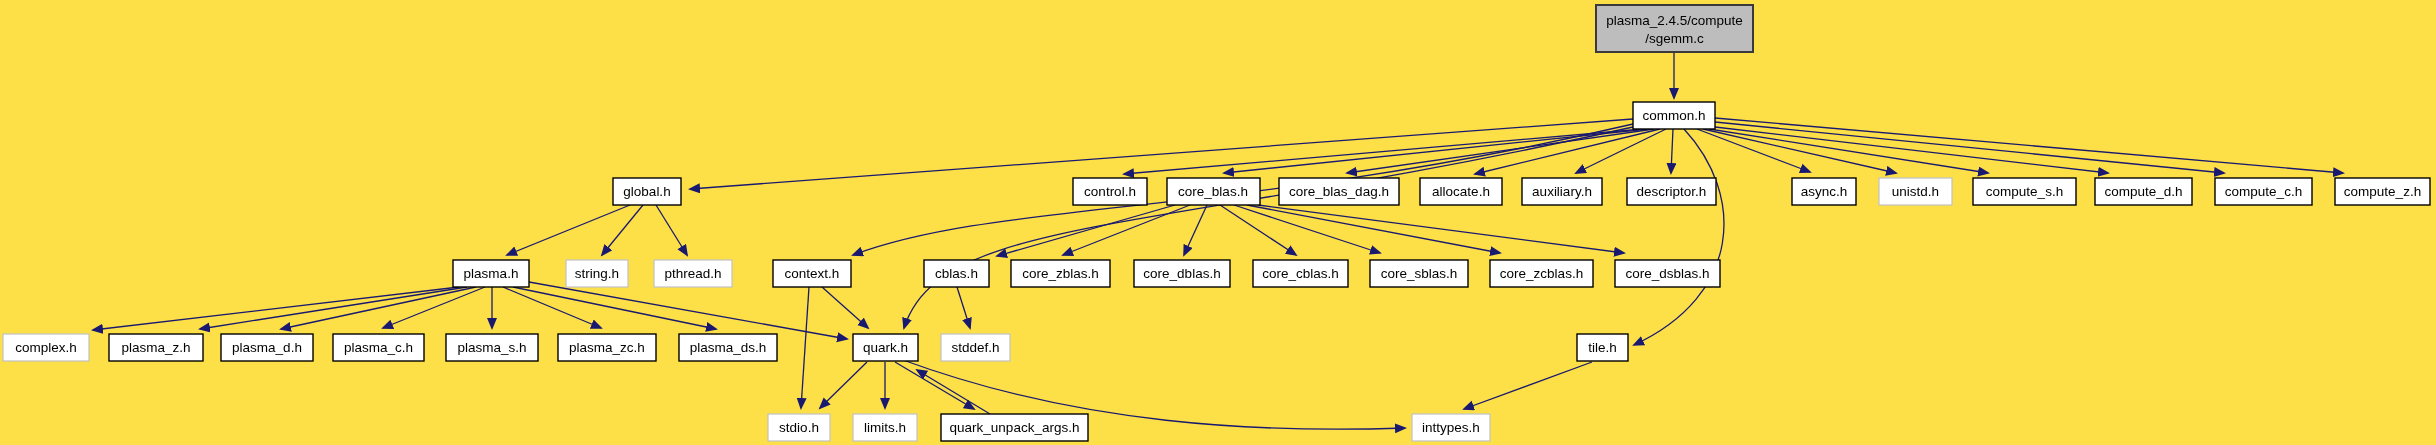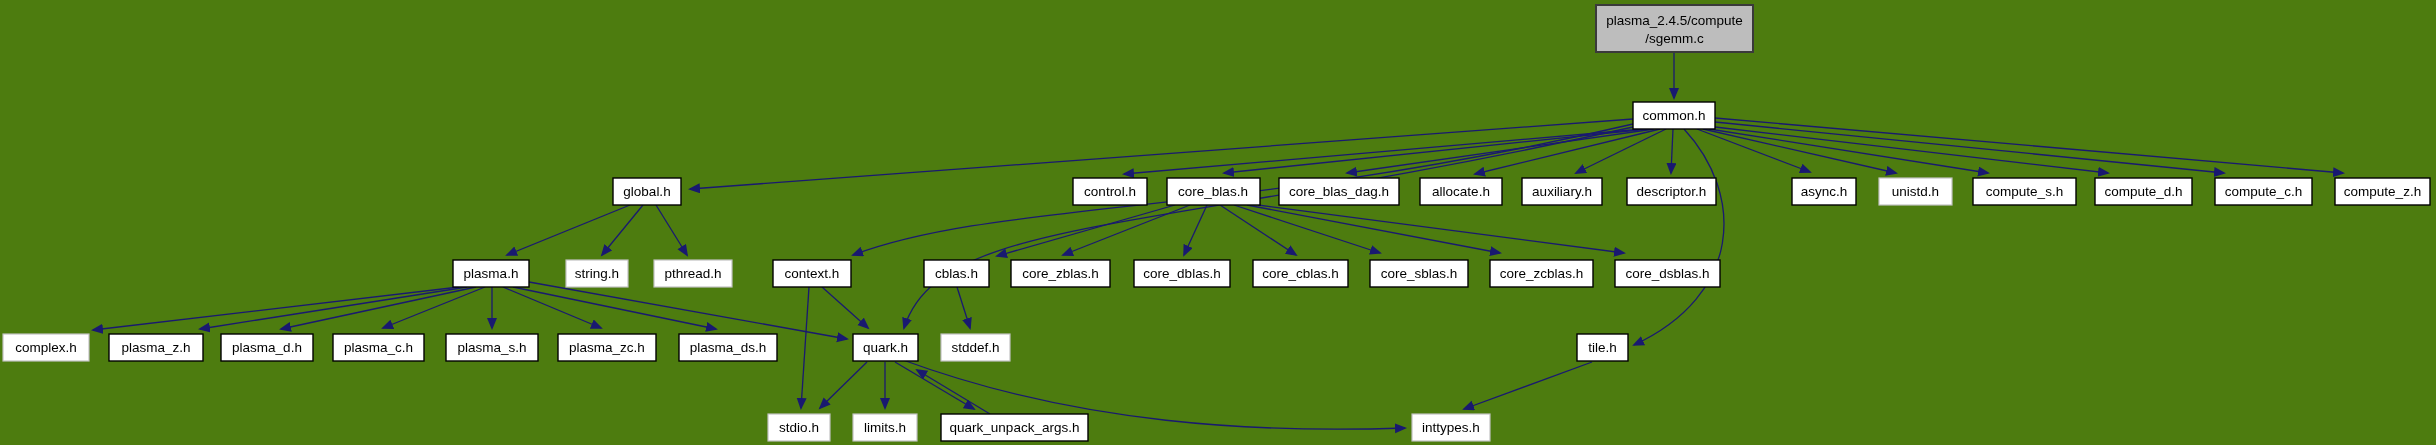--- a/index.html
+++ b/index.html
@@ -1,16 +1,16 @@
 <!DOCTYPE html>
 <html><head>
 <meta charset="utf-8">
 <style>
   html,body{margin:0;padding:0;background:#ffffff;}
-  .graph-wrap{width:2436px;height:445px;position:relative;background:#4d7c0f;}
+  .graph-wrap{width:2436px;height:445px;position:relative;background:#fde047;}
   svg text{font-family:"Liberation Sans",sans-serif;font-size:13.5px;fill:#000000;text-anchor:middle;}
   .node rect{fill:#ffffff;stroke:#000000;stroke-width:1.4;}
   .node.sys rect{stroke:#c2c2c2;stroke-width:1.2;}
   .node.root rect{fill:#bdbdbd;stroke:#3a3a3a;stroke-width:2;}
   .edge{fill:none;stroke:#191970;stroke-width:1.3;}
 </style>
 </head>
 <body>
 
 <div class="graph-wrap">

